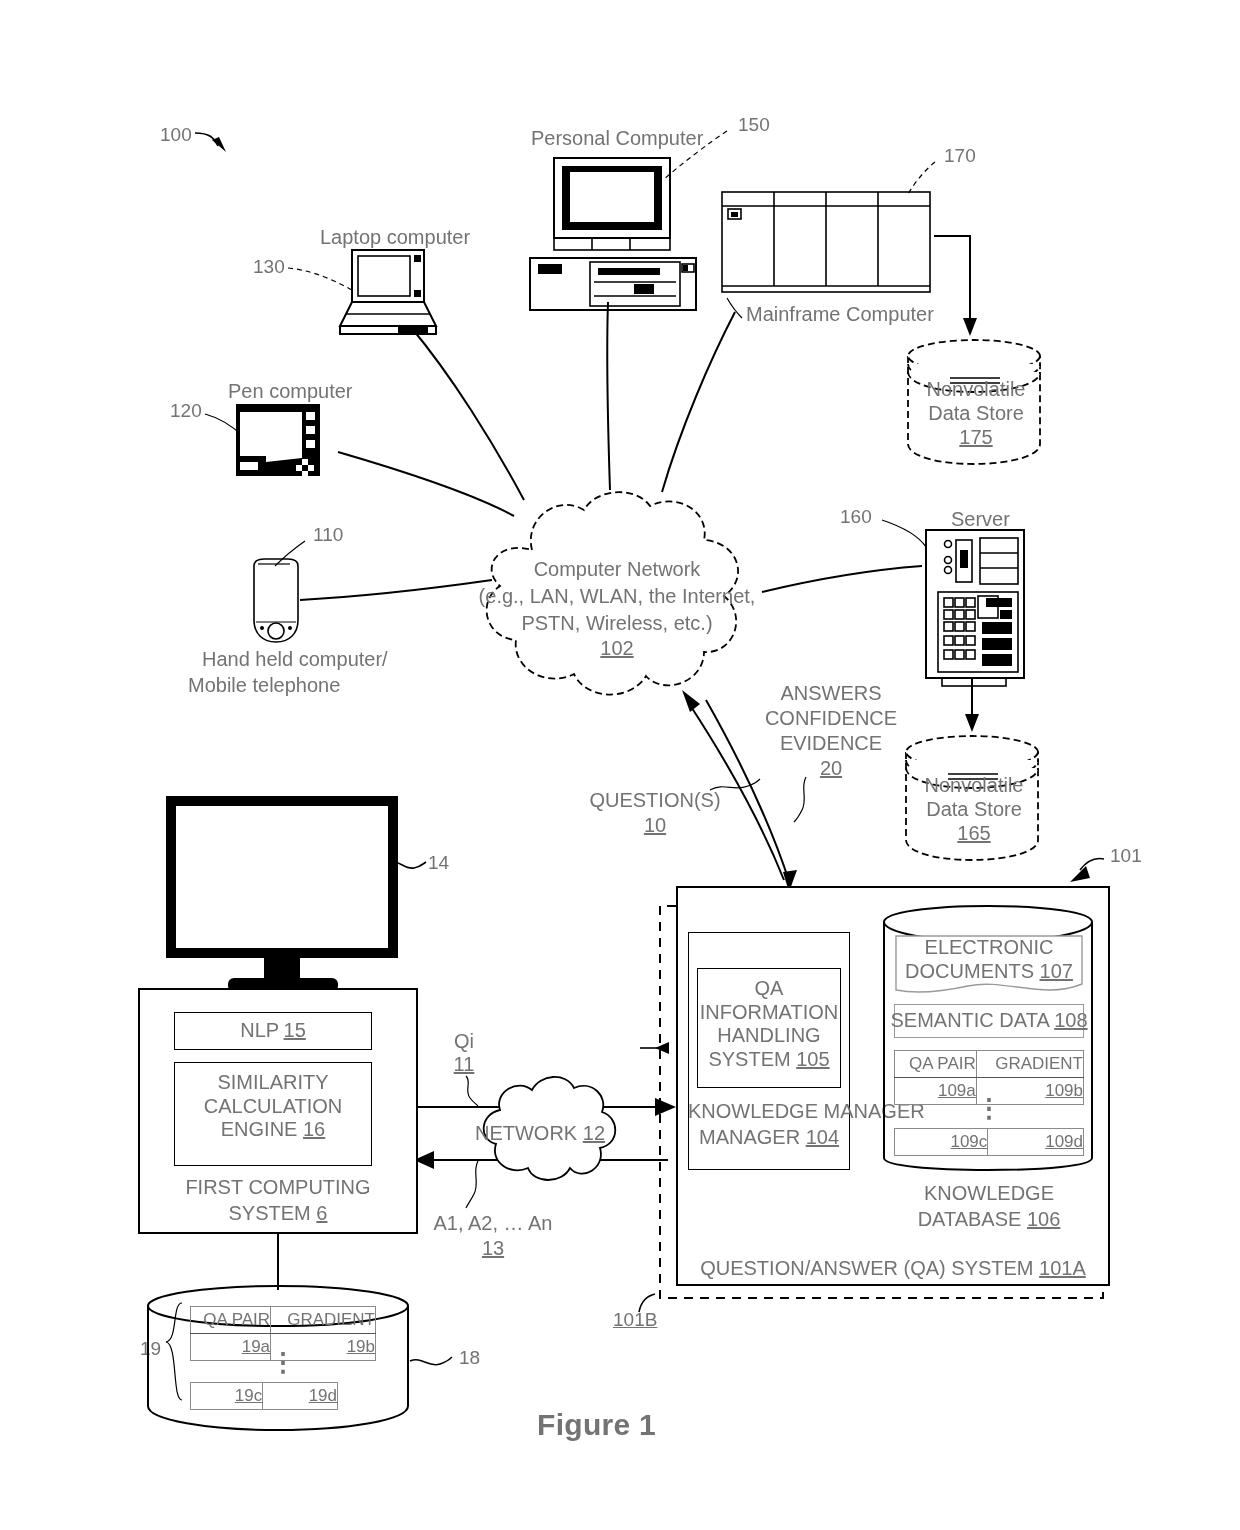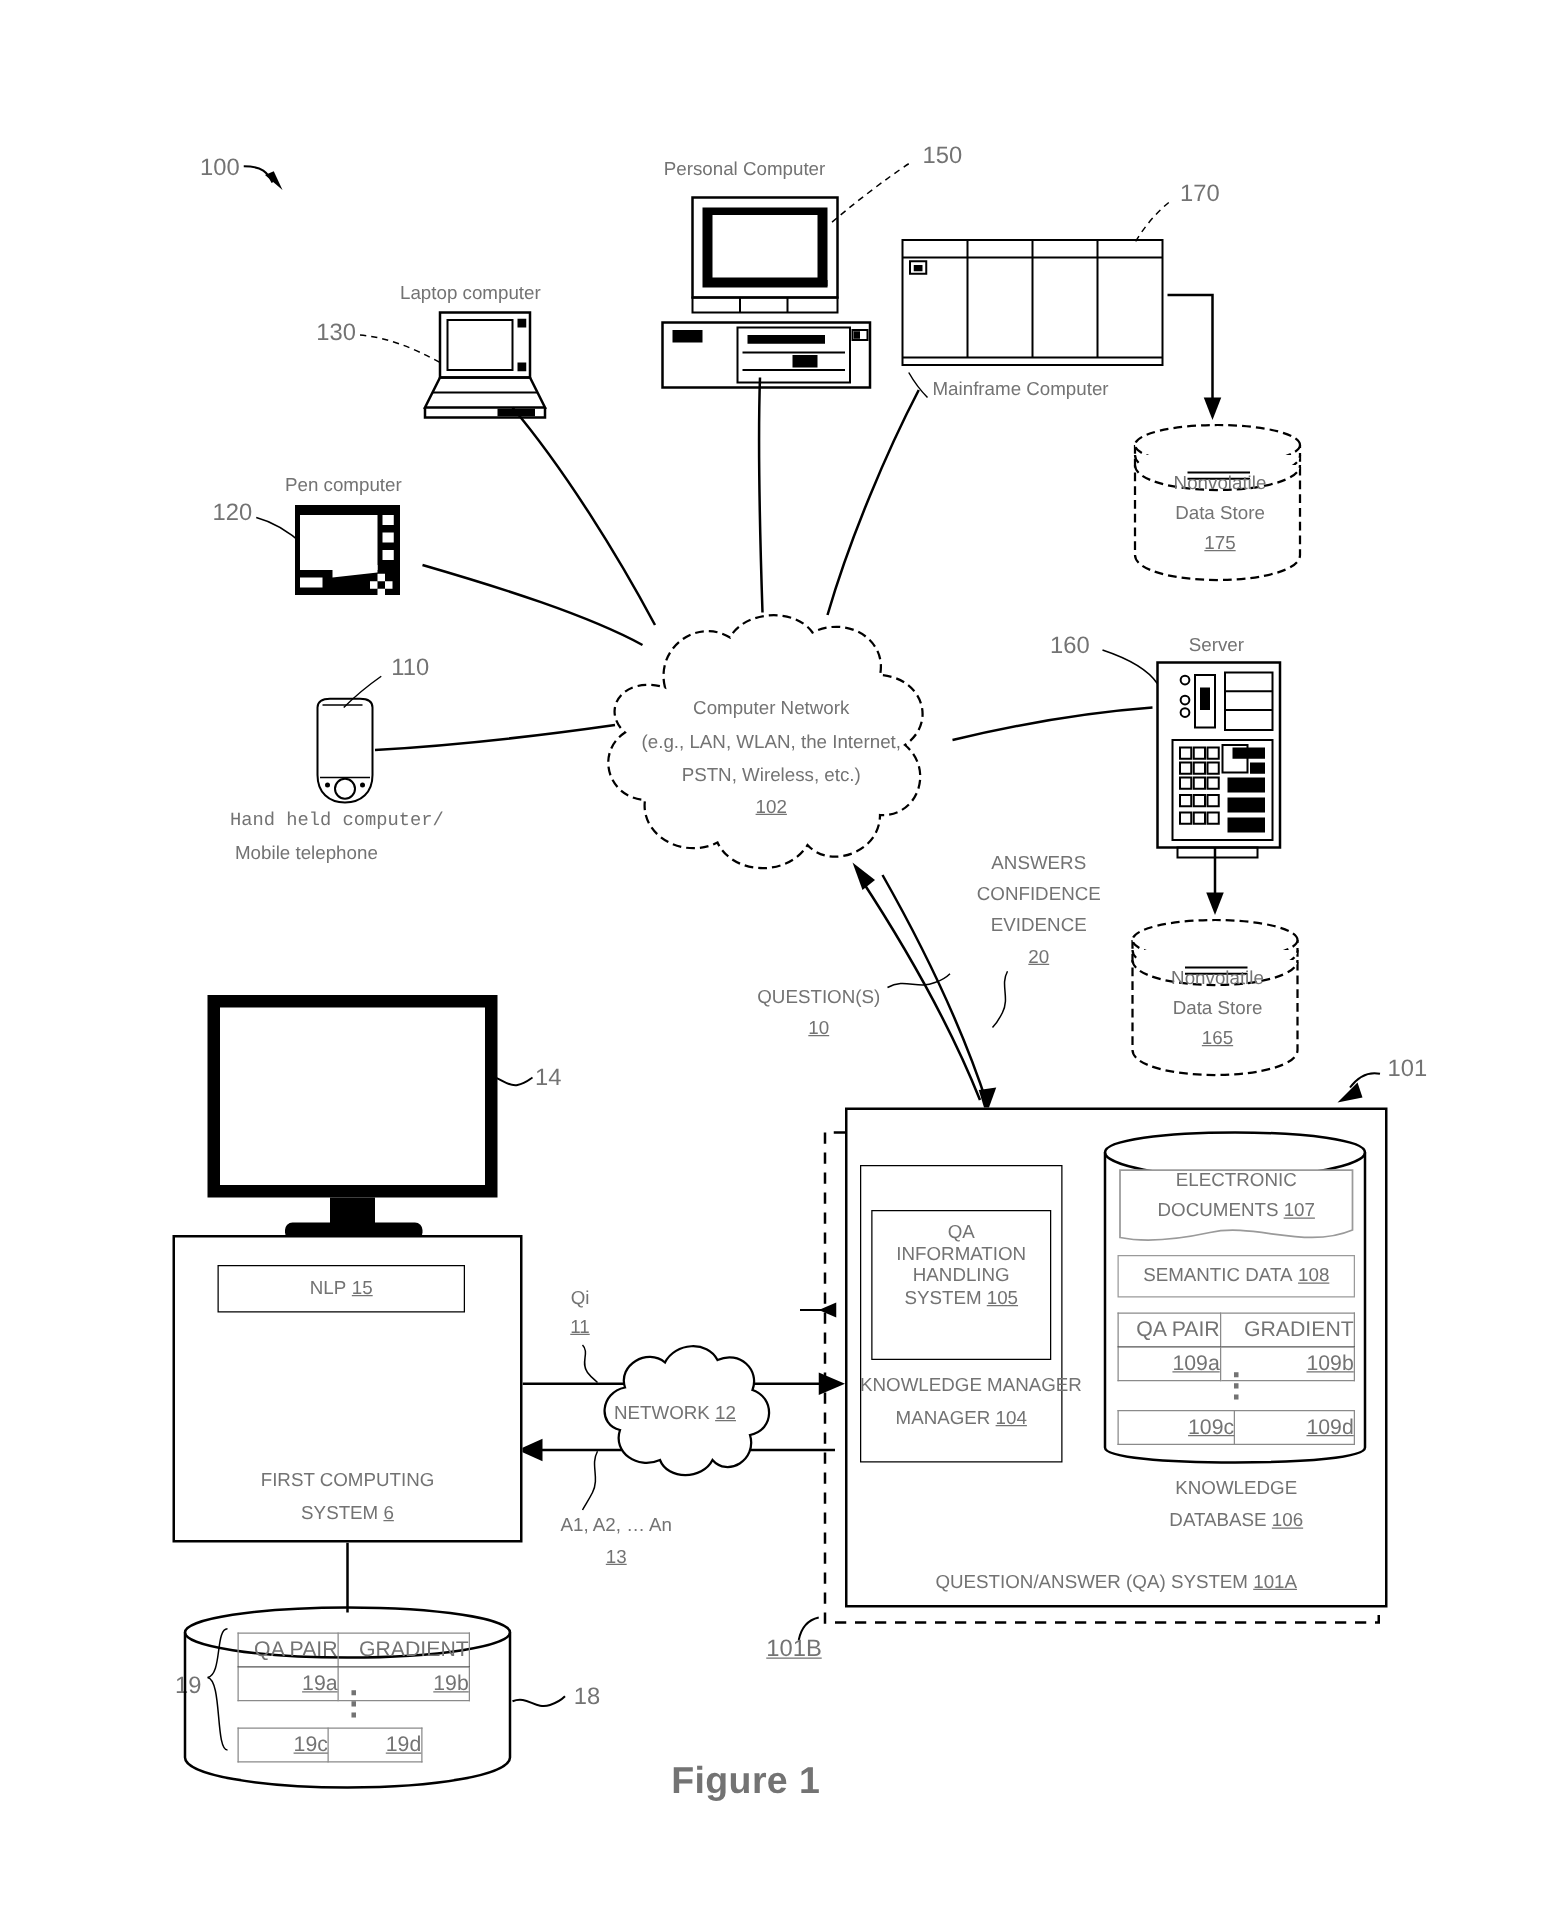--- a/index.html
+++ b/index.html
@@ -5,21 +5,21 @@
   html,body{margin:0;padding:0;background:#fff;}
   #page{
     position:relative;
     width:1240px;height:1530px;
     background:#fff;
     font-family:"Liberation Sans", sans-serif;
     color:#737373;
     overflow:hidden;
   }
   .abs{position:absolute;}
-  .lbl{font-size:15px;line-height:1.18;white-space:nowrap;}
+  .lbl{font-size:20px;line-height:1.18;white-space:nowrap;}
   .lbl-c{text-align:center;}
   .u{text-decoration:underline;}
   .box{border:2px solid #000;background:#fff;box-sizing:border-box;}
   .thin{border:1.5px solid #000;background:#fff;box-sizing:border-box;}
   .ctr{display:flex;align-items:center;justify-content:center;text-align:center;}
   .refnum{font-size:19px;}
   .capfig{font-size:30px;font-weight:bold;letter-spacing:.3px;}
   svg{overflow:visible;}
   .st{fill:none;stroke:#000;stroke-width:2;}
   .st1{fill:none;stroke:#000;stroke-width:1.6;}
@@ -153,21 +153,21 @@
   </svg>
 
   <svg class="abs" style="left:244px;top:558px;width:70px;height:90px;">
     <path class="st1" d="M10 8 C 10 3, 14 1, 20 1 L 44 1 C 50 1, 54 3, 54 8 L 54 62 C 54 76, 45 84, 32 84 C 19 84, 10 76, 10 62 Z"></path>
     <path class="stthin" d="M14 6 L 46 6"></path>
     <path class="stthin" d="M12 64 L 52 64"></path>
     <circle class="st1" cx="32" cy="73" r="8"></circle>
     <circle class="blk" cx="18" cy="70" r="2"></circle>
     <circle class="blk" cx="46" cy="70" r="2"></circle>
   </svg>
-  <div class="abs lbl lbl-c" style="left:184px;top:648px;font-family:Liberation Mono, monospace;">Hand held computer/</div>
+  <div class="abs lbl lbl-c" style="left:202px;top:648px;">Hand held computer/</div>
   <div class="abs lbl lbl-c" style="left:188px;top:674px;">Mobile telephone</div>
 
   <div class="abs lbl" style="left:531px;top:127px;">Personal Computer</div>
   <svg class="abs" style="left:528px;top:156px;width:170px;height:150px;">
     <rect class="st" x="26" y="2" width="116" height="80"></rect>
     <rect class="blk" x="34" y="10" width="100" height="64"></rect>
     <rect style="fill:#fff" x="42" y="16" width="84" height="50"></rect>
     <rect class="blk" x="124" y="68" width="10" height="5"></rect>
     <rect class="st1" x="26" y="82" width="116" height="12"></rect>
     <path class="st1" d="M64 82 L 64 94 M 102 82 L 102 94"></path>
@@ -282,20 +282,27 @@
     <rect class="blk" x="0" y="0" width="232" height="162"></rect>
     <rect style="fill:#fff" x="10" y="10" width="212" height="142"></rect>
     <rect class="blk" x="98" y="162" width="36" height="26"></rect>
     <rect class="blk" x="62" y="182" width="110" height="14" rx="6"></rect>
   </svg>
 
   <div class="abs box" style="left:138px;top:988px;width:280px;height:246px;"></div>
   <div class="abs thin ctr" style="left:174px;top:1012px;width:198px;height:38px;">
     <span class="lbl">NLP</span>&nbsp;<span class="lbl u">15</span>
   </div>
+  <div class="abs thin" style="left:174px;top:1062px;width:198px;height:104px;">
+    <div class="lbl lbl-c" style="margin-top:8px;">SIMILARITY</div>
+    <div class="lbl lbl-c">CALCULATION</div>
+    <div class="lbl lbl-c">
+      <span>ENGINE</span>&nbsp;<span class="u">16</span>
+    </div>
+  </div>
   <div class="abs lbl lbl-c" style="left:138px;top:1176px;width:280px;">FIRST COMPUTING</div>
   <div class="abs lbl lbl-c" style="left:138px;top:1202px;width:280px;">
     <span>SYSTEM</span>&nbsp;<span class="u">6</span>
   </div>
 
   <svg class="abs" style="left:146px;top:1284px;width:270px;height:150px;">
     <path class="st" d="M2 22 L 2 122 C 2 136, 62 146, 132 146 C 202 146, 262 136, 262 122 L 262 22"></path>
     <ellipse class="st" cx="132" cy="22" rx="130" ry="20"></ellipse>
   </svg>
   <div class="abs" style="left:190px;top:1306px;width:186px;">

